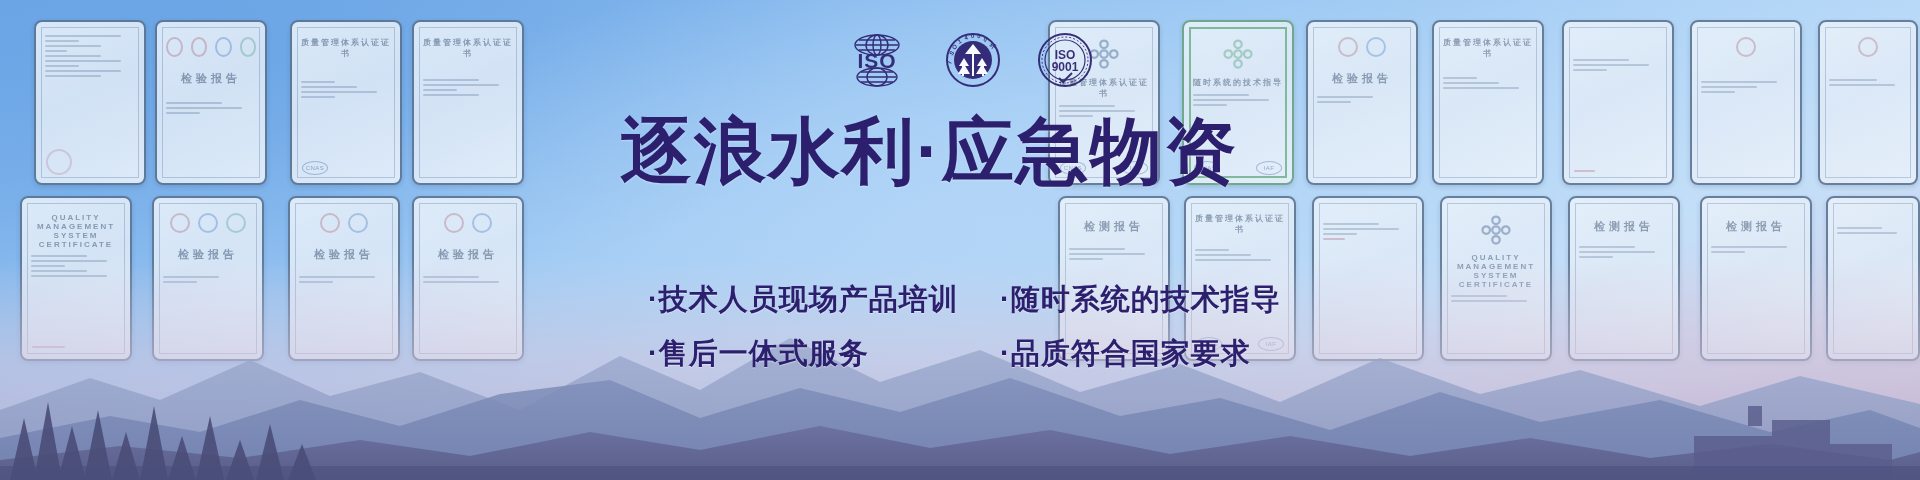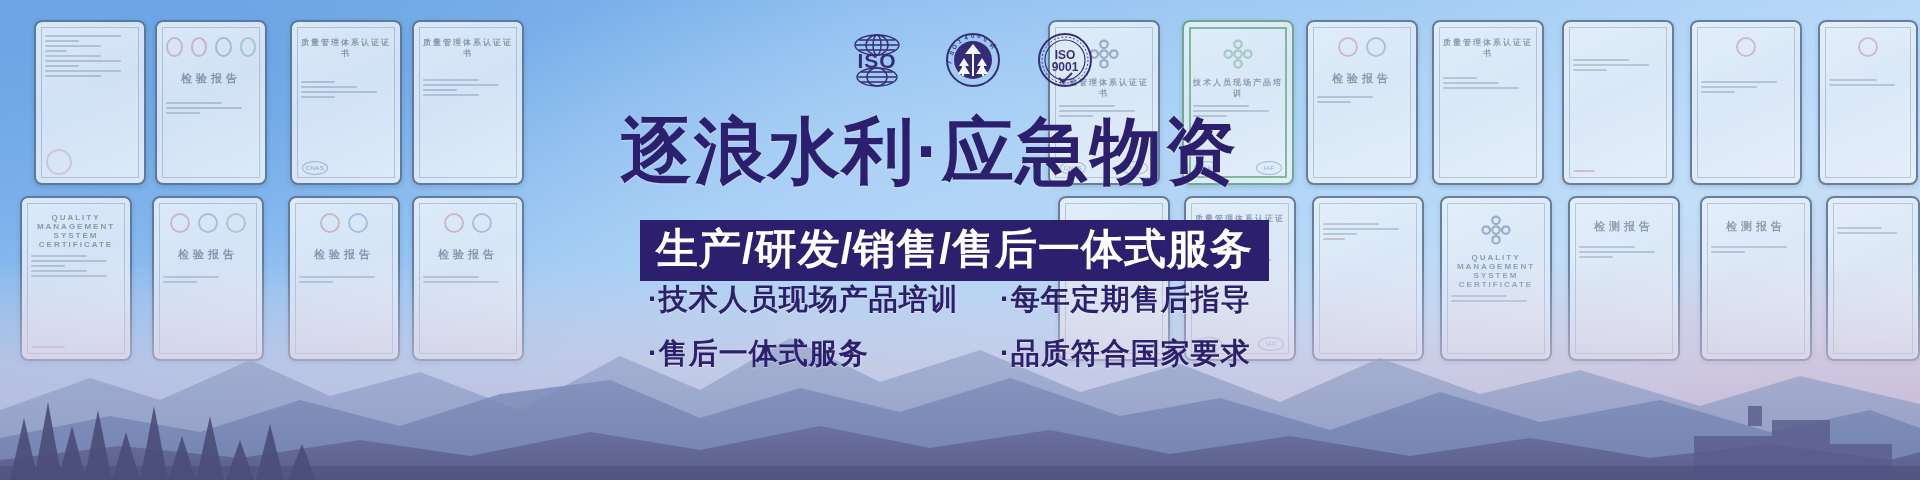--- a/index.html
+++ b/index.html
@@ -275,21 +275,21 @@
         <svg viewBox="0 0 40 40">
             <g fill="none" stroke="#59a177" stroke-width="3">
           <circle cx="20" cy="20" r="5"></circle>
               <circle cx="20" cy="7" r="5"></circle>
               <circle cx="20" cy="33" r="5"></circle>
           <circle cx="7" cy="20" r="5"></circle>
               <circle cx="33" cy="20" r="5"></circle>
             </g>
           </svg>
       </div>
-      <div class="cert-head sm">技术人员现场产品培训</div>
+      <div class="cert-head sm">随时系统的技术指导</div>
       <div>
         <div class="ln md"></div>
         <div class="ln lg"></div>
         <div class="ln sh"></div>
       </div>
       <div class="cert-foot">
         <div class="oval">CNAS</div>
         <div class="oval">IAF</div>
       </div>
     </div>
@@ -600,23 +600,22 @@
             </g>
           <text x="28" y="27" font-family="'Liberation Sans',sans-serif" font-size="12" font-weight="bold" fill="#2b1f6e" text-anchor="middle">ISO</text>
           <text x="28" y="39" font-family="'Liberation Sans',sans-serif" font-size="12" font-weight="bold" fill="#2b1f6e" text-anchor="middle">9001</text>
           <path d="M22,46 l4,4 l9,-9" fill="none" stroke="#2b1f6e" stroke-width="2"></path>
         </svg>
       </div>
     </div>
 
     <div class="title">逐浪水利·应急物资</div>
 
-    <div class="subtitle-bar">生产/研发/销售/售后一体式服务</div>
 
     <div class="bullets">
       <div class="bullet">·技术人员现场产品培训</div>
-      <div class="bullet">·每年定期售后指导</div>
+      <div class="bullet">·随时系统的技术指导</div>
       <div class="bullet">·售后一体式服务</div>
       <div class="bullet">·品质符合国家要求</div>
     </div>
 
   </div>
 </div>
 
 </body></html>

